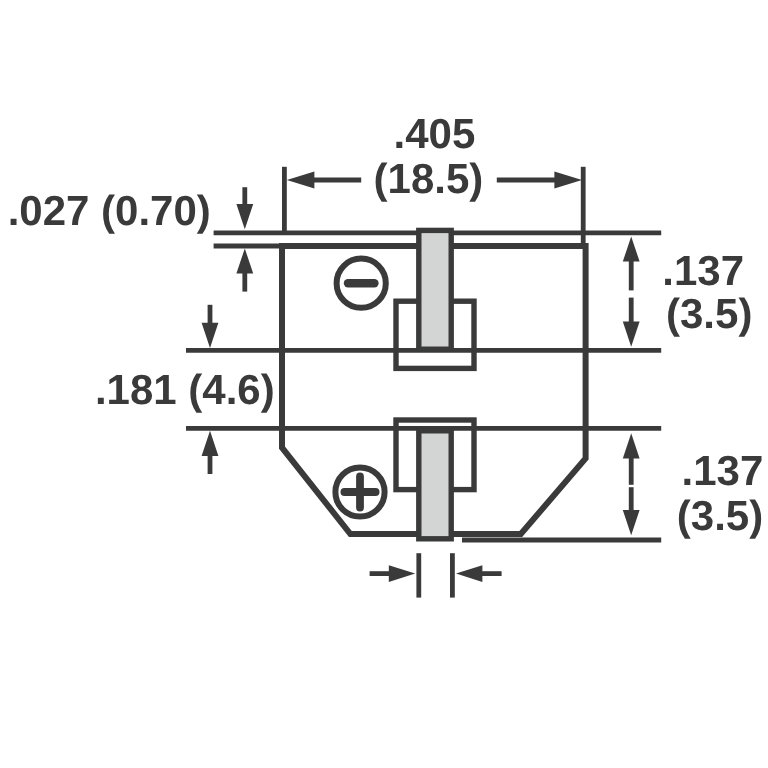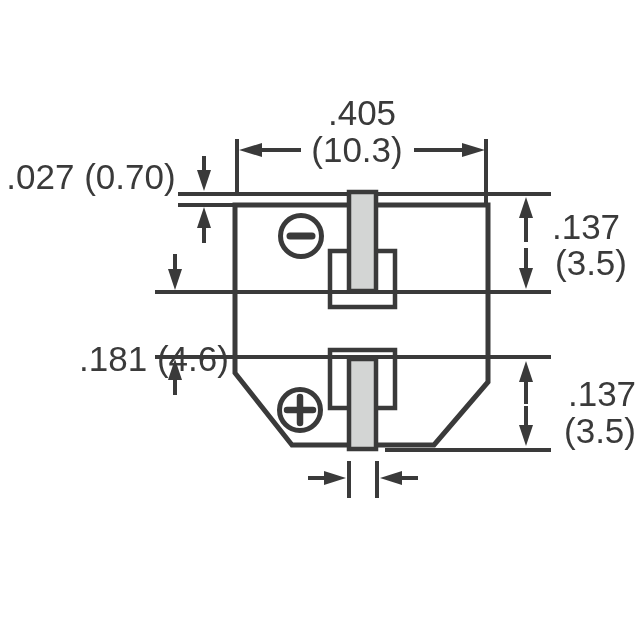--- a/index.html
+++ b/index.html
@@ -1,21 +1,21 @@
 <!DOCTYPE html>
 <html style="--line: #3a3a3a; --text: #3a3a3a; --terminal_fill: #d3d5d4; --background: #ffffff;"><head>
 <meta charset="utf-8">
 <style>
   html,body{margin:0;padding:0;}
   body{
     width:640px;height:640px;position:relative;overflow:hidden;
     background:var(--background,#fff);
     font-family:"Liberation Sans", sans-serif;
   }
-  .stage{position:absolute;inset:0;width:640px;height:640px;}
+  .stage{position:absolute;inset:0;width:640px;height:640px;font-weight:bold;}
   svg{position:absolute;left:0;top:0;}
   .dim-label{
     position:absolute;
     transform:translate(-50%,-50%);
     font-size:35px;
     color:var(--text,#3a3a3a);
     white-space:nowrap;
     letter-spacing:0px;
     line-height:1;
   }
@@ -104,25 +104,25 @@
       <line x1="290" y1="236" x2="312" y2="236" stroke="var(--line)" stroke-width="7" stroke-linecap="round"></line>
     </g>
     <g>
       <circle cx="300" cy="410" r="20.5" stroke="var(--line)" stroke-width="5"></circle>
       <line x1="287" y1="410" x2="313" y2="410" stroke="var(--line)" stroke-width="6.5" stroke-linecap="round"></line>
       <line x1="300" y1="397" x2="300" y2="423" stroke="var(--line)" stroke-width="6.5" stroke-linecap="round"></line>
     </g>
   </svg>
 
   <div class="dim-label" style="left:362px;top:112px;">.405</div>
-  <div class="dim-label" style="left:357px;top:149px;">(10.3)</div>
+  <div class="dim-label" style="left:357px;top:149px;">(18.5)</div>
 
   <div class="dim-label" style="left:91px;top:176px;">.027 (0.70)</div>
 
-  <div class="dim-label" style="left:154px;top:325px;margin-top:33px;">.181 (4.6)</div>
+  <div class="dim-label" style="left:154px;top:325px;">.181 (4.6)</div>
 
   <div class="dim-label" style="left:586px;top:226px;">.137</div>
   <div class="dim-label" style="left:591px;top:262px;">(3.5)</div>
 
   <div class="dim-label" style="left:602px;top:393px;">.137</div>
   <div class="dim-label" style="left:600px;top:430px;">(3.5)</div>
 
 </div>
 
 </body></html>

